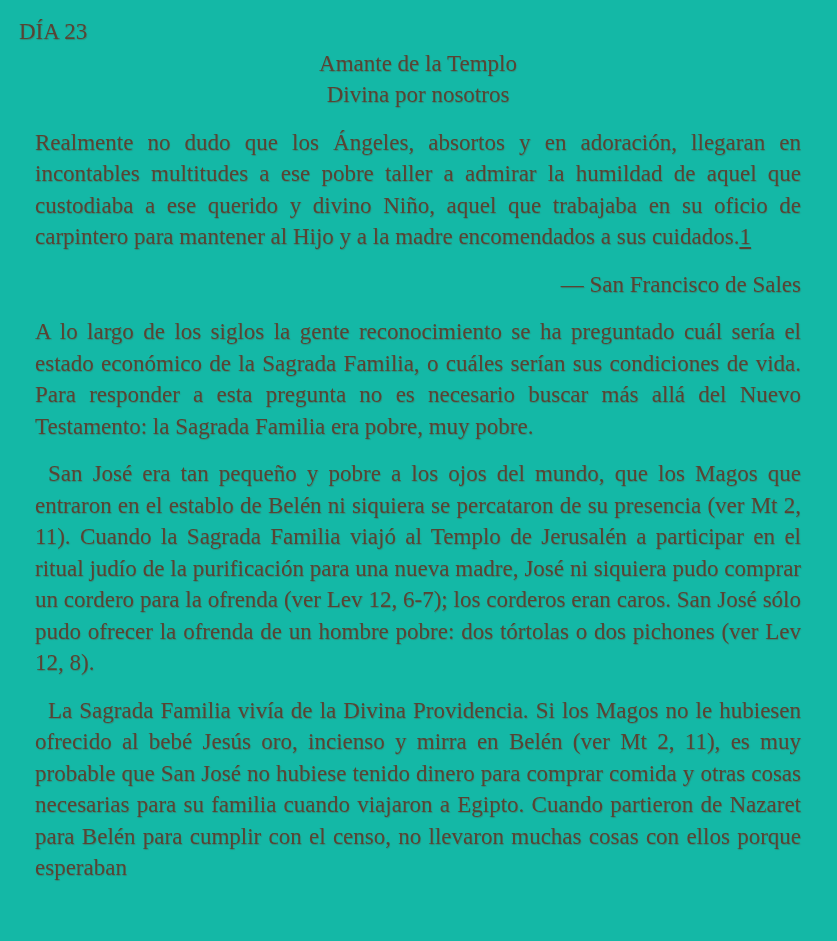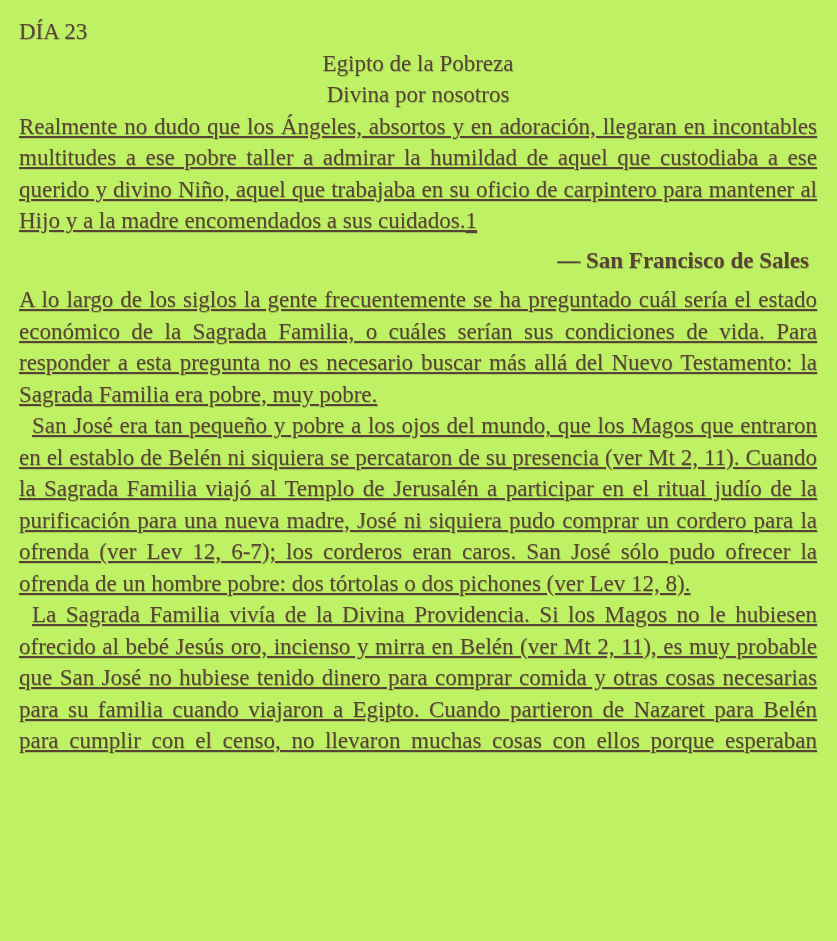--- a/index.html
+++ b/index.html
@@ -10,73 +10,71 @@
     width: 837px;
     height: 941px;
     background: #f9efd3;
     overflow: hidden;
   }
   .page {
     width: 837px;
     height: 941px;
     box-sizing: border-box;
     padding: 16px 20px 0 19px;
-    background: #bef264;
+    background: #14b8a6;
     color: #584434;
     font-family: "Liberation Serif", "DejaVu Serif", serif;
     font-size: 23px;
     line-height: 31.5px;
     text-shadow: 0.6px 0.6px 0.7px rgba(88, 68, 52, 0.35);
     overflow: hidden;
   }
   .day-label {
     text-align: left;
     margin: 0;
   }
   .heading-line {
     text-align: center;
     margin: 0;
   }
   p.body-par {
-    margin: 0;
+    margin: 16px;
     text-align: justify;
-    text-decoration: underline;
   }
   p.body-par.indent {
     text-indent: 13px;
   }
   p.body-par.justify-last {
     text-align-last: justify;
   }
   .attribution {
-    margin: 8px;
+    margin: 16px;
     text-align: right;
-    font-weight: bold;
   }
   .footnote-link {
     text-decoration: underline;
     text-underline-offset: 3px;
     cursor: pointer;
   }
 </style>
 </head>
 <body>
 
 <div class="page">
 
   <p class="day-label">DÍA 23</p>
 
-  <p class="heading-line">Egipto de la Pobreza</p>
+  <p class="heading-line">Amante de la Templo</p>
 
   <p class="heading-line">Divina por nosotros</p>
 
   <p class="body-par"><span>Realmente no dudo que los Ángeles, absortos y en adoración, llegaran en incontables multitudes a ese pobre taller a admirar la humildad de aquel que custodiaba a ese querido y divino Niño, aquel que trabajaba en su oficio de carpintero para mantener al Hijo y a la madre encomendados a sus cuidados.</span><span class="footnote-link">1</span></p>
 
   <p class="attribution">— San Francisco de Sales</p>
 
 
-  <p class="body-par">A lo largo de los siglos la gente frecuentemente se ha preguntado cuál sería el estado económico de la Sagrada Familia, o cuáles serían sus condiciones de vida. Para responder a esta pregunta no es necesario buscar más allá del Nuevo Testamento: la Sagrada Familia era pobre, muy pobre.</p>
+  <p class="body-par">A lo largo de los siglos la gente reconocimiento se ha preguntado cuál sería el estado económico de la Sagrada Familia, o cuáles serían sus condiciones de vida. Para responder a esta pregunta no es necesario buscar más allá del Nuevo Testamento: la Sagrada Familia era pobre, muy pobre.</p>
 
   <p class="body-par indent">San José era tan pequeño y pobre a los ojos del mundo, que los Magos que entraron en el establo de Belén ni siquiera se percataron de su presencia (ver Mt 2, 11). Cuando la Sagrada Familia viajó al Templo de Jerusalén a participar en el ritual judío de la purificación para una nueva madre, José ni siquiera pudo comprar un cordero para la ofrenda (ver Lev 12, 6-7); los corderos eran caros. San José sólo pudo ofrecer la ofrenda de un hombre pobre: dos tórtolas o dos pichones (ver Lev 12, 8).</p>
 
   <p class="body-par indent justify-last">La Sagrada Familia vivía de la Divina Providencia. Si los Magos no le hubiesen ofrecido al bebé Jesús oro, incienso y mirra en Belén (ver Mt 2, 11), es muy probable que San José no hubiese tenido dinero para comprar comida y otras cosas necesarias para su familia cuando viajaron a Egipto. Cuando partieron de Nazaret para Belén para cumplir con el censo, no llevaron muchas cosas con ellos porque esperaban</p>
 
 </div>
 
 </body></html>

